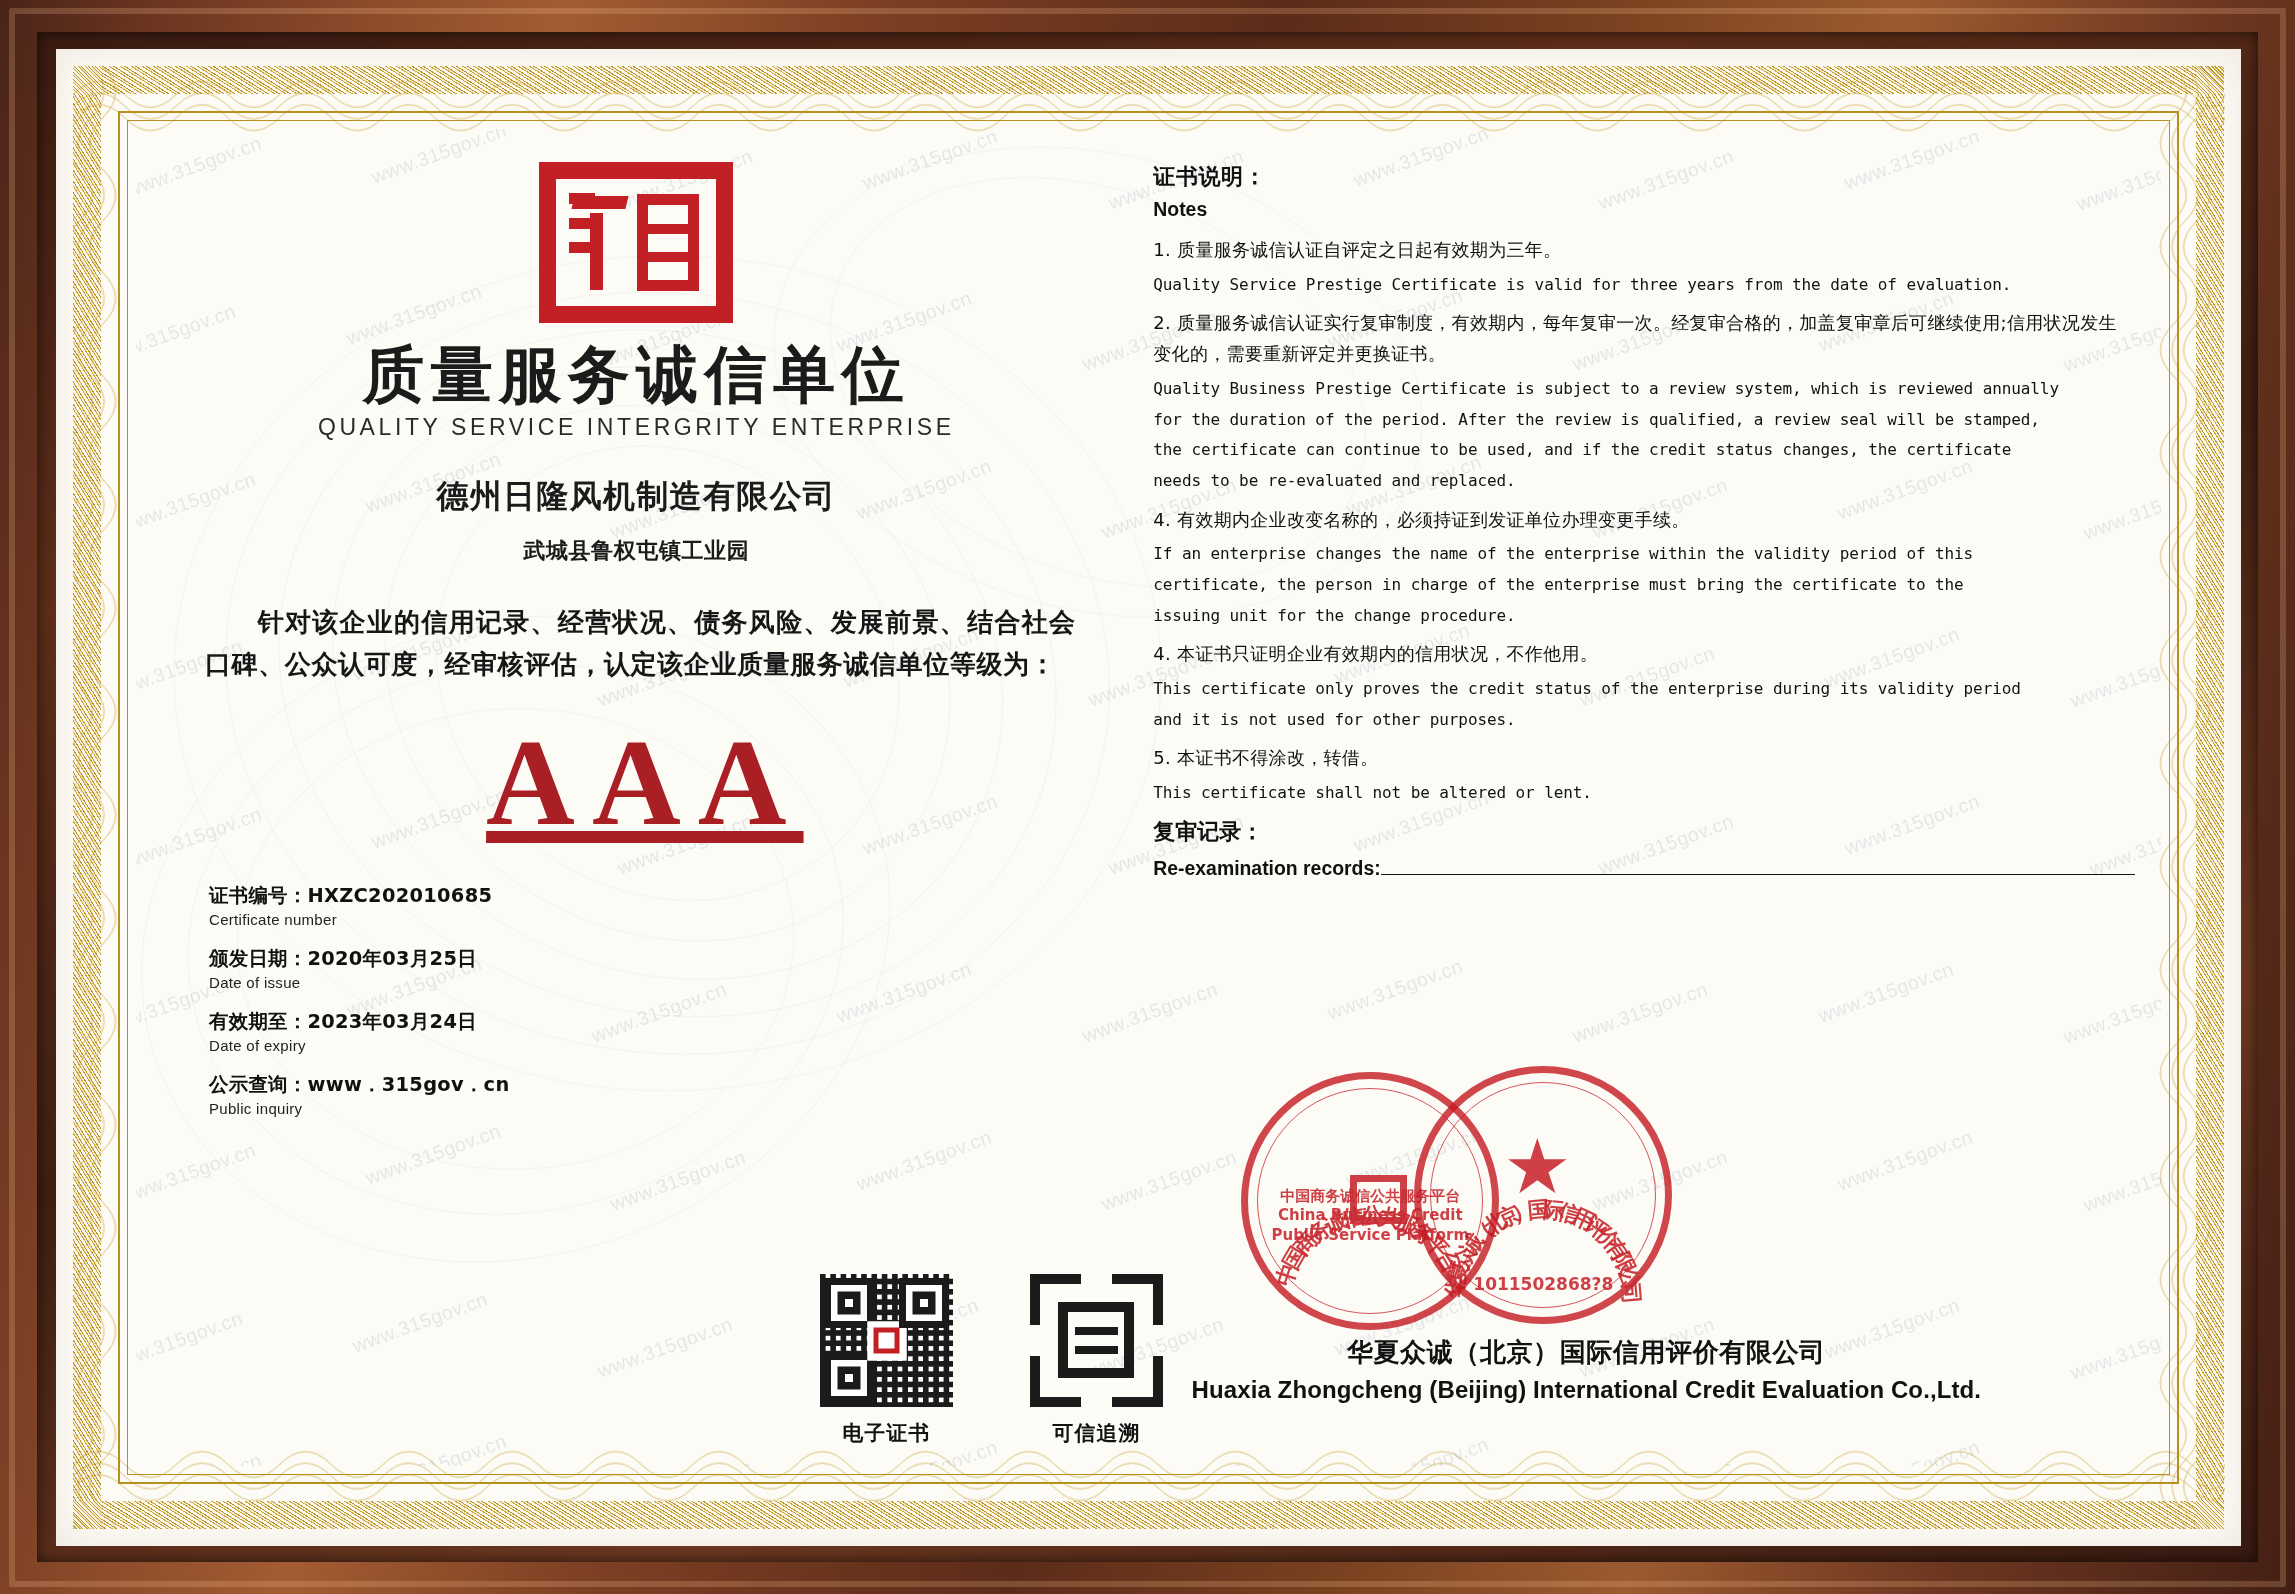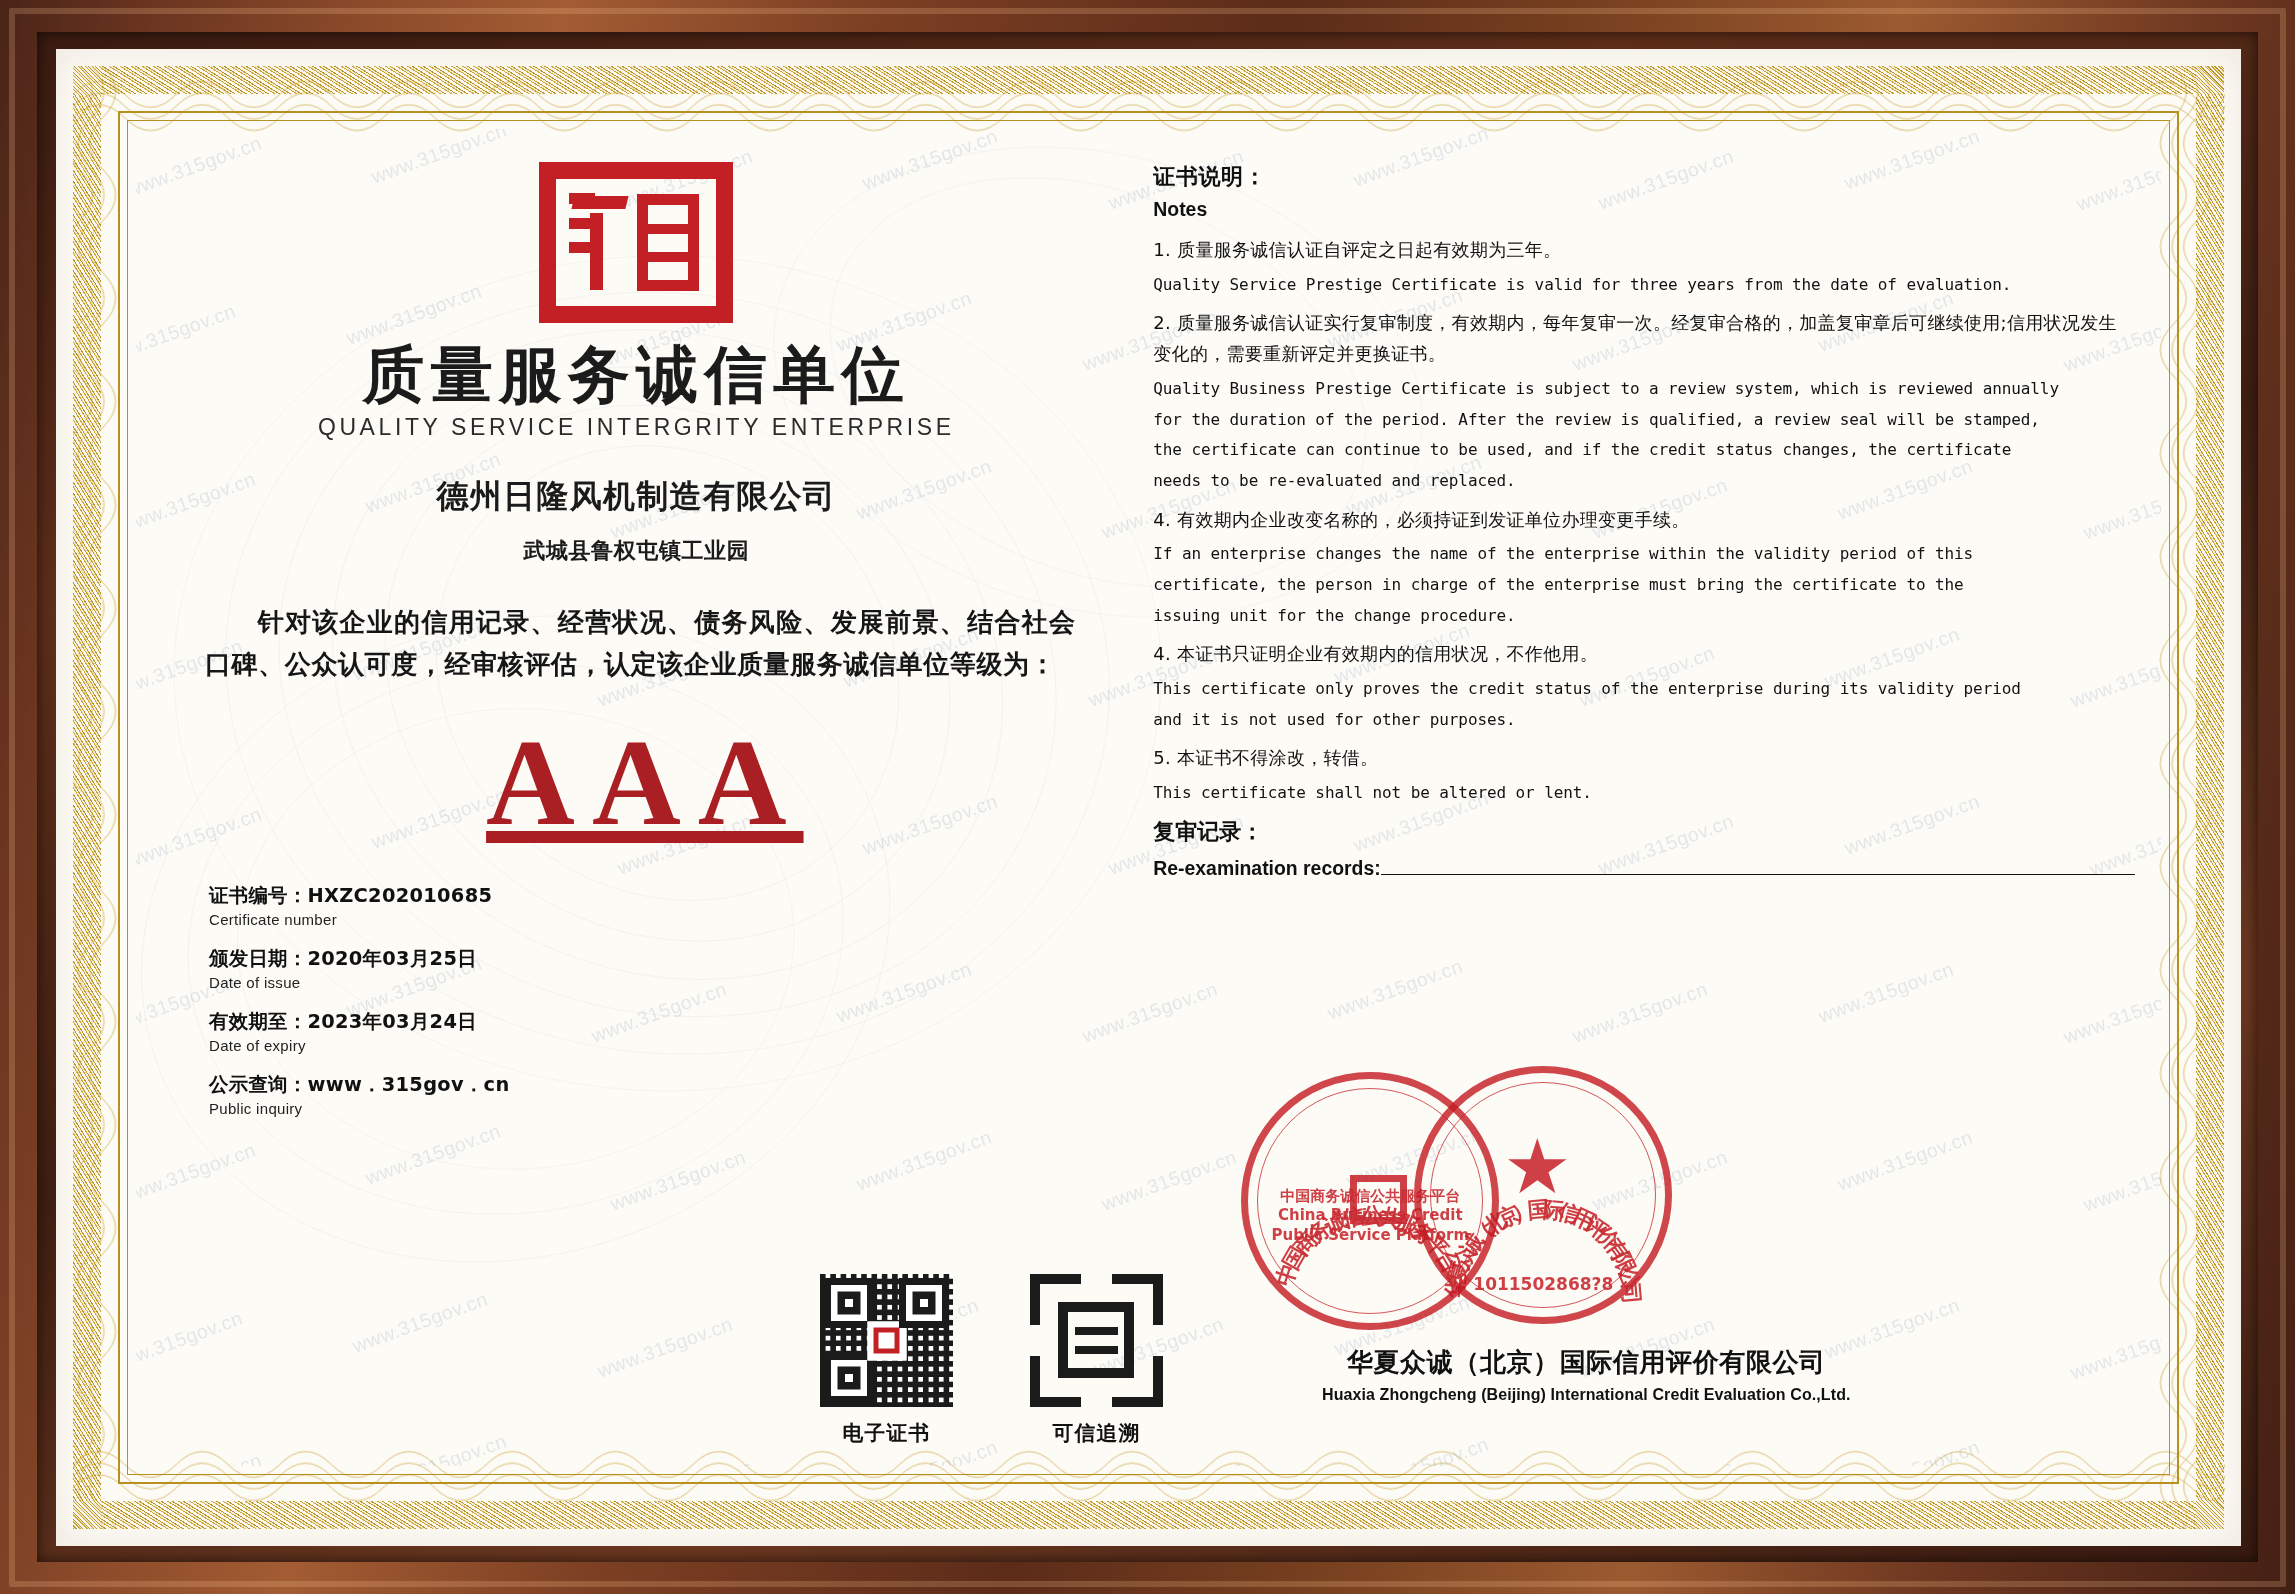--- a/index.html
+++ b/index.html
@@ -522,21 +522,21 @@
   }
   .issuer-cn {
     font-family: "DejaVu Sans", sans-serif;
     font-size: 26px;
     font-weight: bold;
     color: #111;
     letter-spacing: 0.6px;
     margin-bottom: 6.5px;
   }
   .issuer-en {
-    font-size: 16px;
+    font-size: 24px;
     font-weight: bold;
     color: #111;
     letter-spacing: 0.1px;
   }
 </style>
 </head>
 <body>
 
 <div class="frame-outer">
   <div class="frame-bevel-hi"></div>

